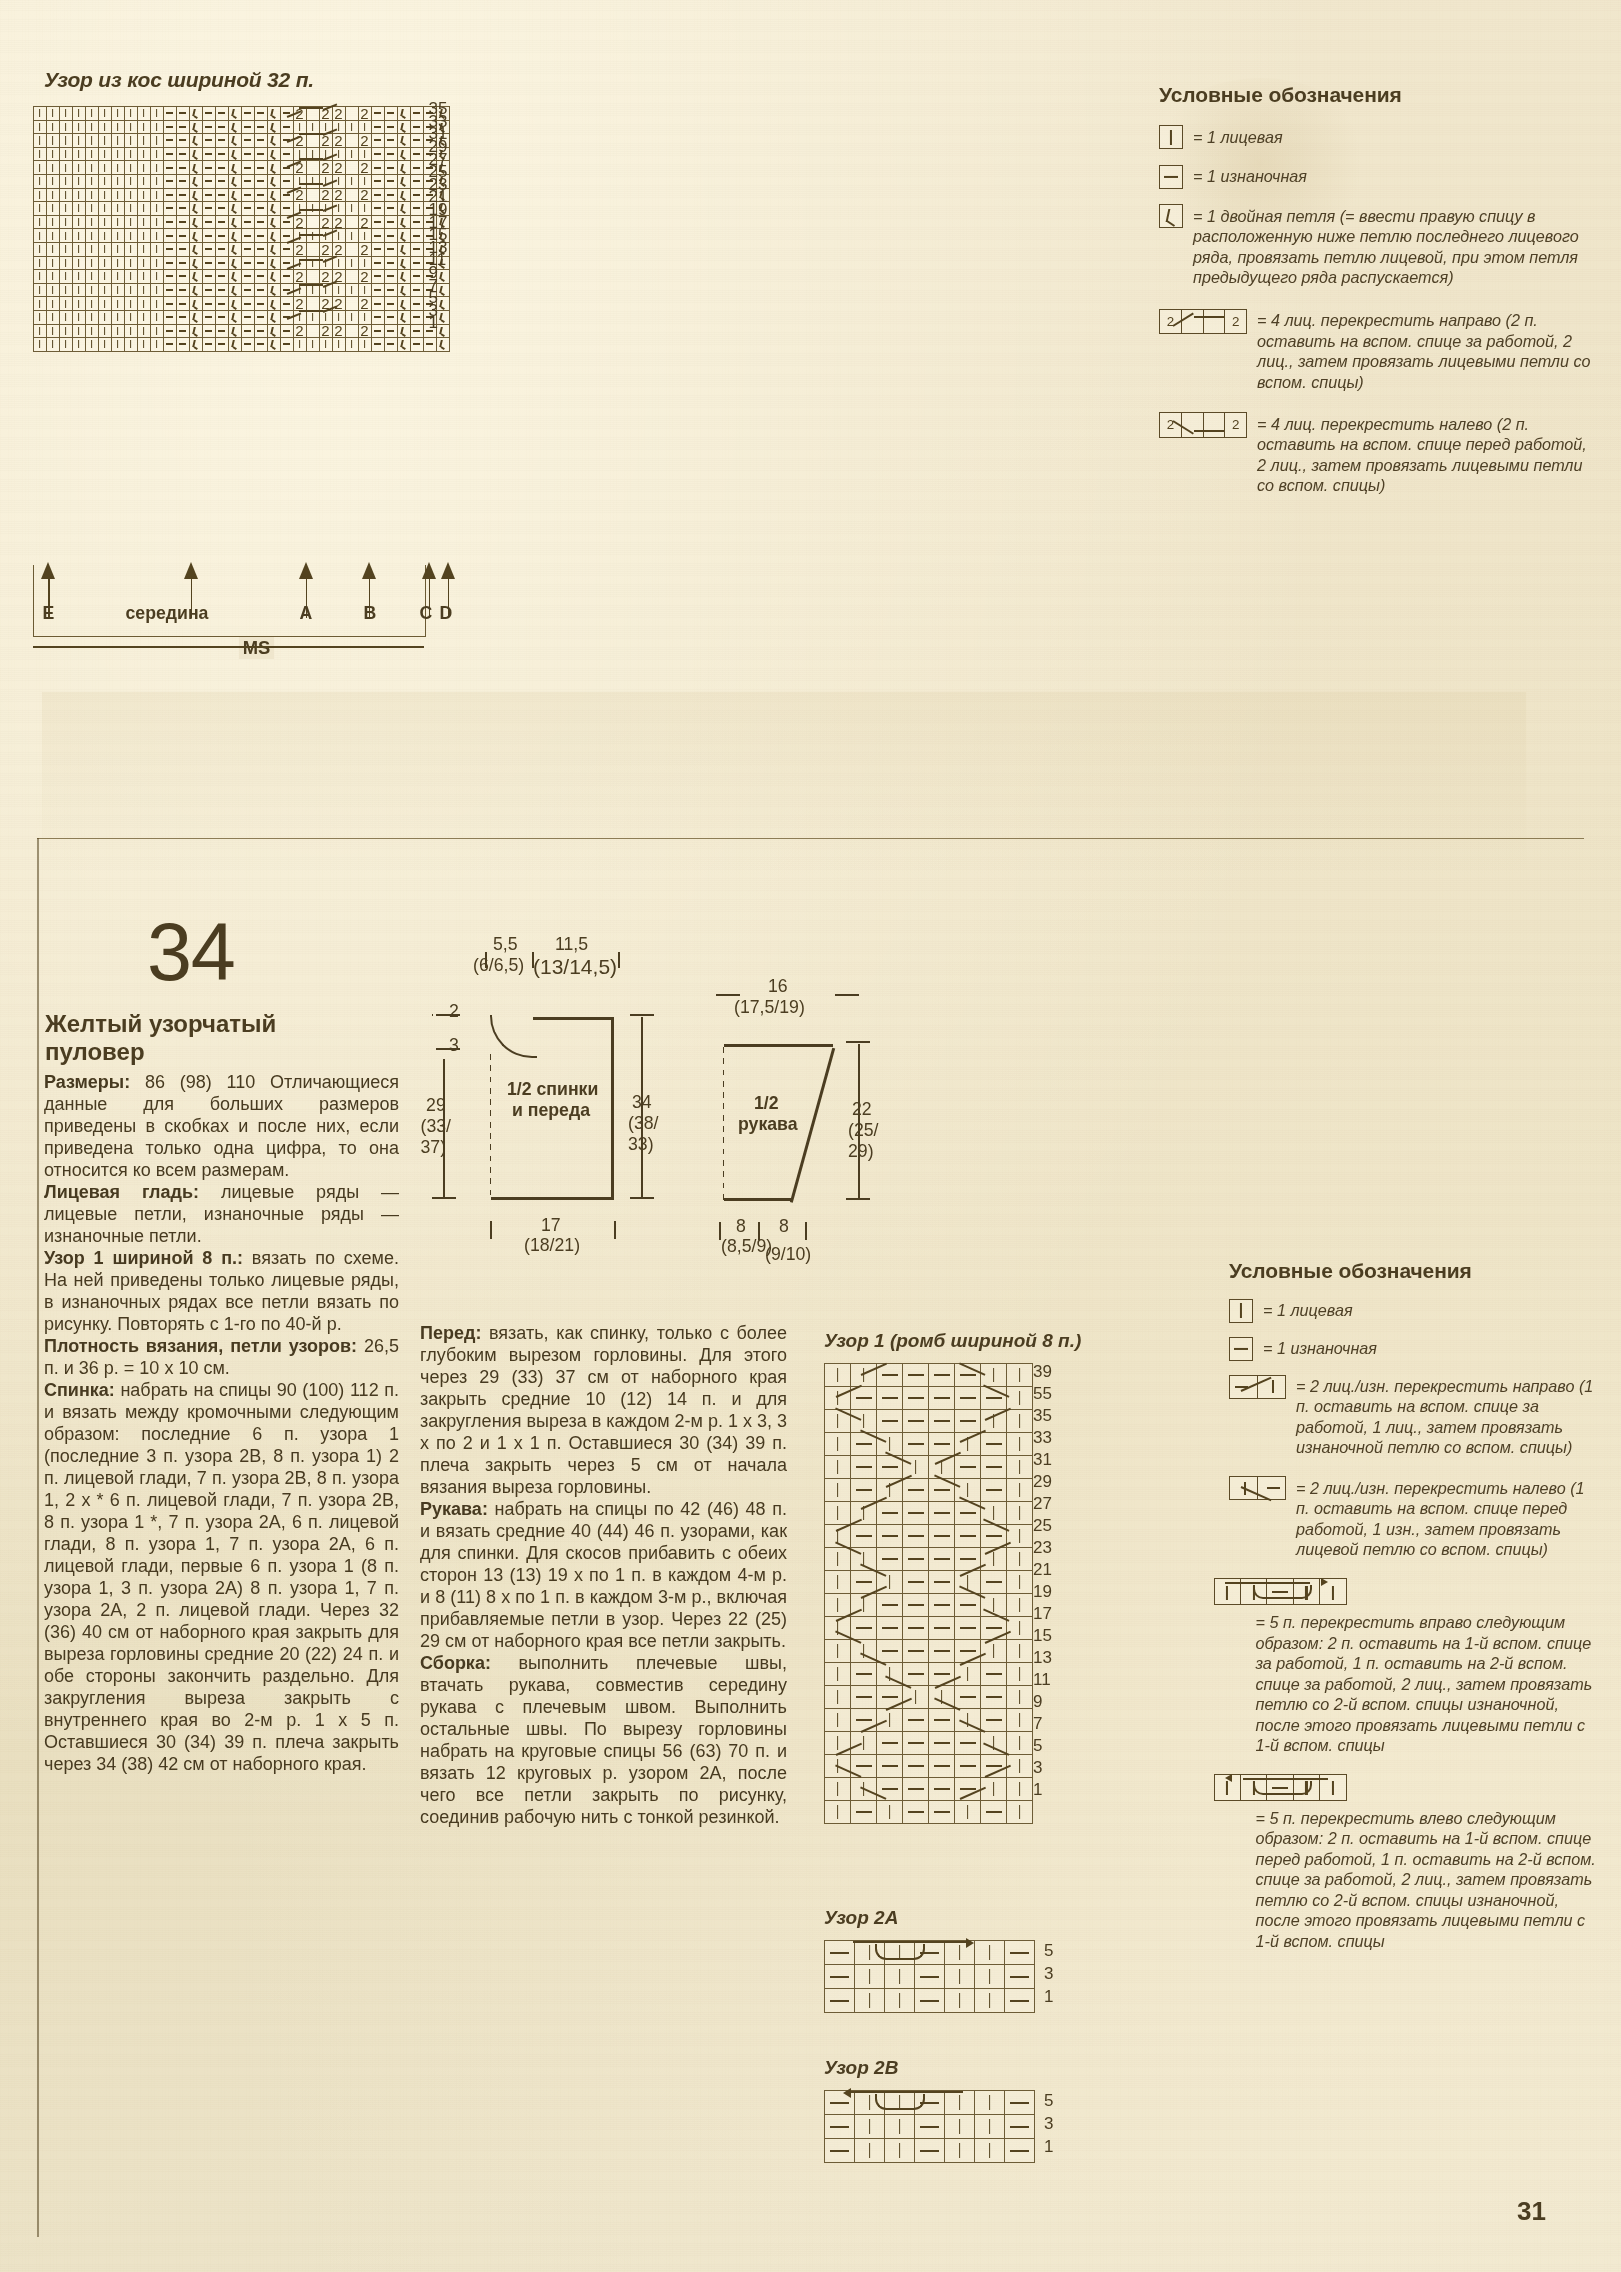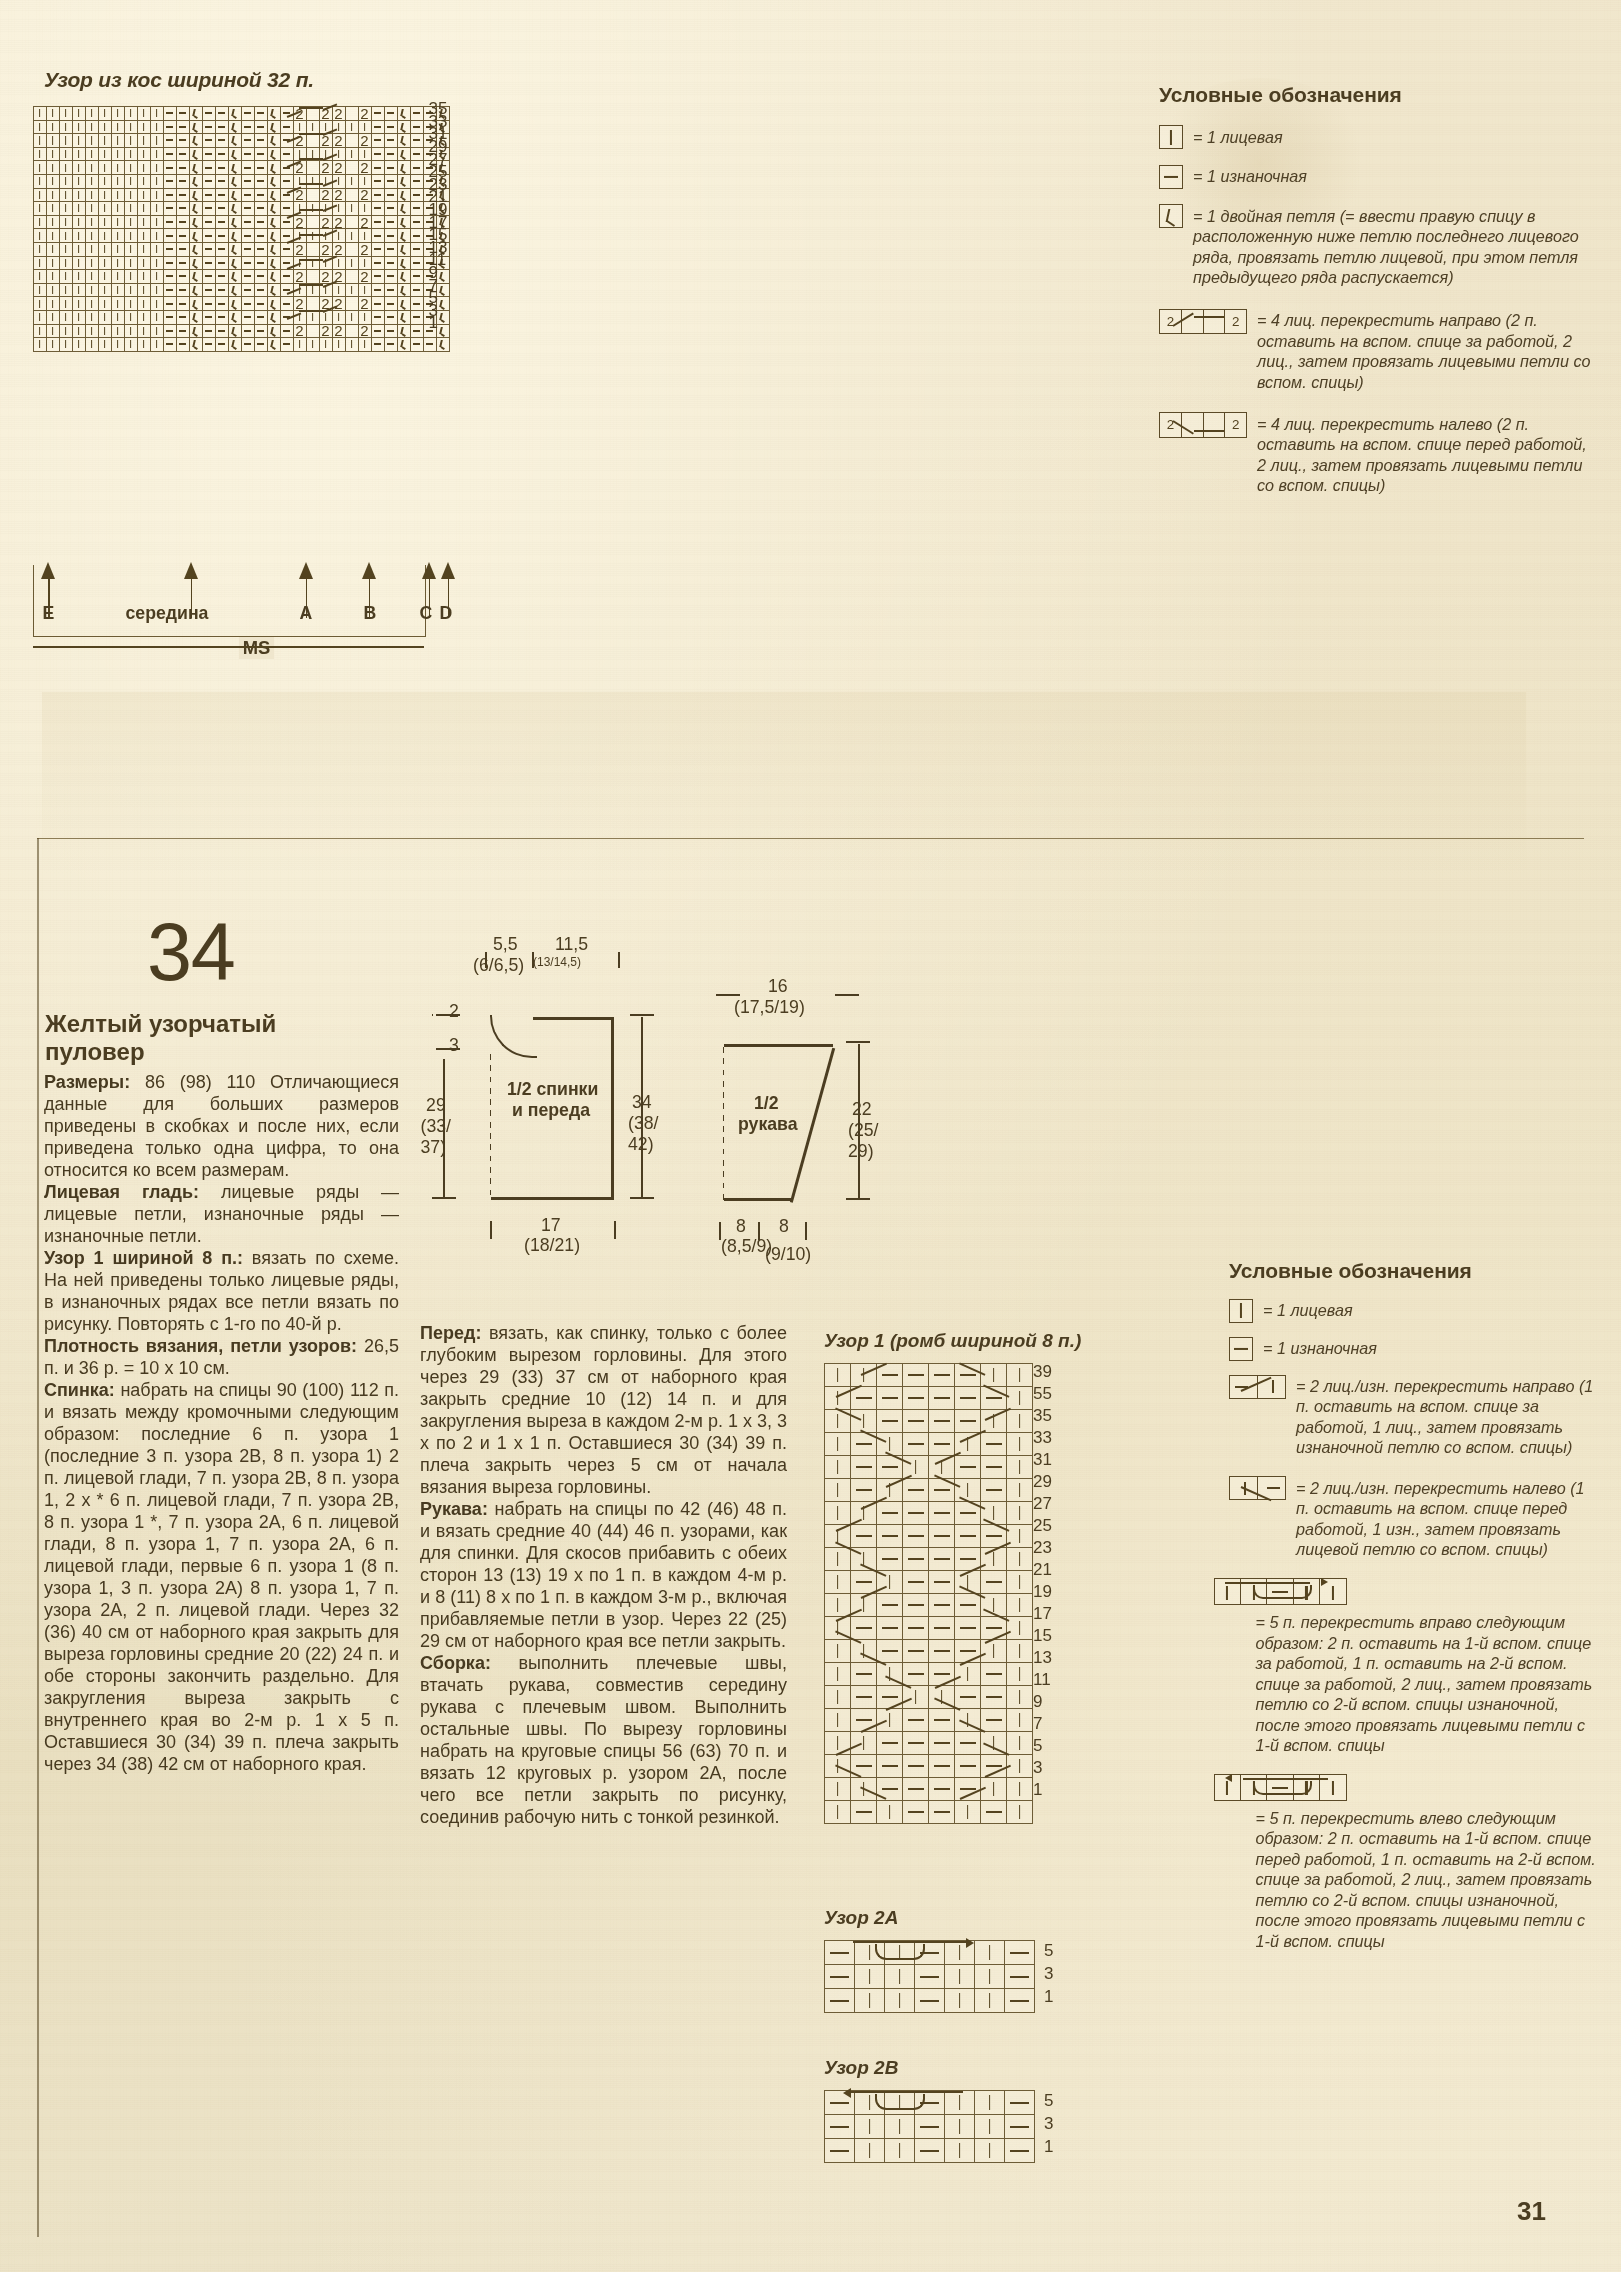--- a/index.html
+++ b/index.html
@@ -2053,37 +2053,37 @@
     <div style="position:absolute;left:66px;top:97px;width:45px;height:41px;border-left:2.5px solid #4b3d21;border-bottom:2.5px solid #4b3d21;border-radius:0 0 0 42px;"></div>
     <div style="position:absolute;left:66px;top:136px;width:1.4px;height:145px;background:repeating-linear-gradient(180deg,#4b3d21 0 5.7px,rgba(0,0,0,0) 5.7px 11.3px);"></div>
     <div style="position:absolute;left:83px;top:161px;font-size:17.7px;color:#4b3d21;font-weight:bold;white-space:nowrap;">1/2 спинки</div>
     <div style="position:absolute;left:88px;top:182px;font-size:17.7px;color:#4b3d21;font-weight:bold;white-space:nowrap;">и переда</div>
     <div class="sline" style="left:61px;top:34px;width:1.8px;height:15.5px;"></div>
     <div class="sline" style="left:108px;top:34px;width:1.8px;height:15.5px;"></div>
     <div class="sline" style="left:194px;top:34px;width:1.8px;height:15.5px;"></div>
     <div style="position:absolute;left:69px;top:15.5px;font-size:17.7px;color:#4b3d21;white-space:nowrap;">5,5</div>
     <div style="position:absolute;left:49px;top:37px;font-size:17.7px;color:#4b3d21;white-space:nowrap;">(6/6,5)</div>
     <div style="position:absolute;left:131px;top:15.5px;font-size:17.7px;color:#4b3d21;white-space:nowrap;">11,5</div>
-    <div style="position:absolute;left:109px;top:37px;font-size:12px;color:#4b3d21;white-space:nowrap;">(13/14,5)</div>
+    <div style="position:absolute;left:109px;top:37px;font-size:21px;color:#4b3d21;white-space:nowrap;">(13/14,5)</div>
     <div class="sline" style="left:12px;top:96px;width:24px;height:1.8px;"></div>
     <div class="sline" style="left:12px;top:130px;width:24px;height:1.8px;"></div>
     <div style="position:absolute;left:25px;top:83px;font-size:17.7px;color:#4b3d21;white-space:nowrap;">2</div>
     <div style="position:absolute;left:25px;top:117px;font-size:17.7px;color:#4b3d21;white-space:nowrap;">3</div>
     <div class="sline" style="left:7.8px;top:96px;width:1.4px;height:1.8px;"></div>
     <div class="sline" style="left:19px;top:141px;width:1.8px;height:139px;"></div>
     <div class="sline" style="left:7.8px;top:279px;width:24px;height:1.8px;"></div>
     <div style="position:absolute;left:2.1px;top:177px;font-size:17.7px;color:#4b3d21;white-space:nowrap;">29</div>
     <div style="position:absolute;left:-3.5px;top:198px;font-size:17.7px;color:#4b3d21;white-space:nowrap;">(33/</div>
     <div style="position:absolute;left:-3.5px;top:219px;font-size:17.7px;color:#4b3d21;white-space:nowrap;">37)</div>
     <div class="sline" style="left:206px;top:96px;width:24px;height:1.8px;"></div>
     <div class="sline" style="left:217px;top:99px;width:1.8px;height:180px;"></div>
     <div class="sline" style="left:206px;top:279px;width:24px;height:1.8px;"></div>
     <div style="position:absolute;left:208px;top:174px;font-size:17.7px;color:#4b3d21;white-space:nowrap;">34</div>
     <div style="position:absolute;left:204px;top:195px;font-size:17.7px;color:#4b3d21;white-space:nowrap;">(38/</div>
-    <div style="position:absolute;left:204px;top:216px;font-size:17.7px;color:#4b3d21;white-space:nowrap;">42)</div>
+    <div style="position:absolute;left:204px;top:216px;font-size:17.7px;color:#4b3d21;white-space:nowrap;">33)</div>
     <div class="sline" style="left:66px;top:303px;width:1.8px;height:18.4px;"></div>
     <div class="sline" style="left:190px;top:303px;width:1.8px;height:18.4px;"></div>
     <div style="position:absolute;left:117px;top:297px;font-size:17.7px;color:#4b3d21;white-space:nowrap;">17</div>
     <div style="position:absolute;left:100px;top:317px;font-size:17.7px;color:#4b3d21;white-space:nowrap;">(18/21)</div>
     <div class="sline" style="left:300px;top:126px;width:109px;height:2.5px;"></div>
     <div class="sline" style="left:300px;top:280px;width:69px;height:2.5px;"></div>
     <div class="sline" style="left: 410px; top: 129px; width: 160px; height: 2.5px; transform: rotate(105.388deg); transform-origin: left center;"></div>
     <div style="position:absolute;left:299px;top:129px;width:1.4px;height:154px;background:repeating-linear-gradient(180deg,#4b3d21 0 5.7px,rgba(0,0,0,0) 5.7px 11.3px);"></div>
     <div style="position:absolute;left:330px;top:175px;font-size:17.7px;color:#4b3d21;font-weight:bold;white-space:nowrap;">1/2</div>
     <div style="position:absolute;left:314px;top:196px;font-size:17.7px;color:#4b3d21;font-weight:bold;white-space:nowrap;">рукава</div>

